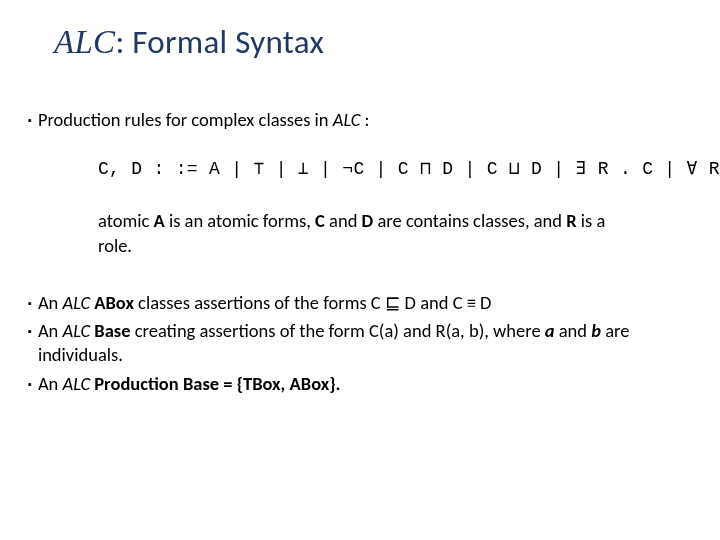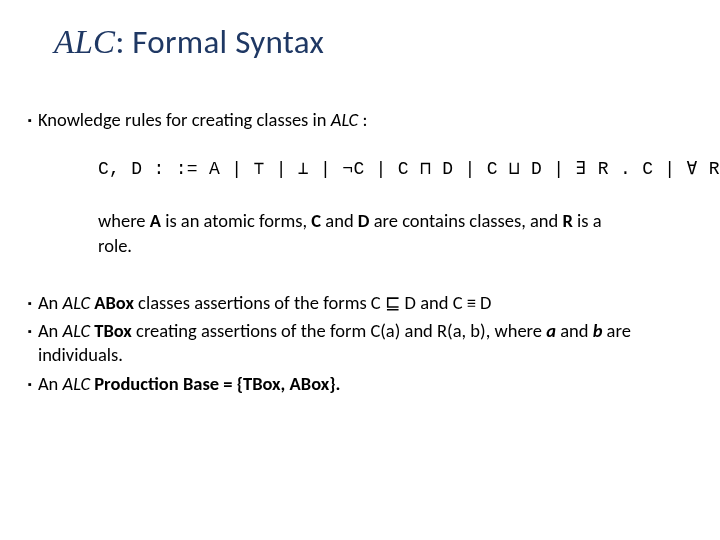--- a/index.html
+++ b/index.html
@@ -84,45 +84,45 @@
 
   <div class="title">
     <span class="alc">ALC</span><span>: Formal Syntax</span>
   </div>
 
   <div class="body">
 
     <div class="bullet">
       <span class="sq">▪</span>
       <span class="txt">
-        <span>Knowledge rules for creating classes in </span><span class="italic">ALC</span><span> :</span>
+        <span>Production rules for complex classes in </span><span class="italic">ALC</span><span> :</span>
       </span>
     </div>
 
     <div class="grammar-block">
       <div class="grammar-rule">C, D : := A  | ⊤ | ⊥ |  ¬C | C ⊓ D | C ⊔ D | ∃ R . C | ∀ R . C</div>
     </div>
 
     <div class="where">
-      <span>where </span><b>A</b><span> is an atomic forms, </span><b>C</b><span> and </span><b>D</b><span> are contains classes, and </span><b>R</b><span> is a role.</span>
+      <span>atomic </span><b>A</b><span> is an atomic forms, </span><b>C</b><span> and </span><b>D</b><span> are contains classes, and </span><b>R</b><span> is a role.</span>
     </div>
 
     <div class="lower-block">
 
       <div class="bullet">
         <span class="sq">▪</span>
         <span class="txt">
           <span>An </span><span class="italic">ALC</span><b> ABox</b><span>  classes assertions of the forms C ⊑ D and C ≡ D</span>
         </span>
       </div>
 
       <div class="bullet">
         <span class="sq">▪</span>
         <span class="txt">
-          <span>An </span><span class="italic">ALC</span><b> TBox</b><span>  creating assertions of the form C(a) and R(a, b), where </span><b class="italic">a</b><span> and </span><b class="italic">b</b><span> are individuals.</span>
+          <span>An </span><span class="italic">ALC</span><b> Base</b><span>  creating assertions of the form C(a) and R(a, b), where </span><b class="italic">a</b><span> and </span><b class="italic">b</b><span> are individuals.</span>
         </span>
       </div>
 
       <div class="bullet">
         <span class="sq">▪</span>
         <span class="txt">
           <span>An </span><span class="italic">ALC</span><b> Production Base = {TBox, ABox}.</b>
         </span>
       </div>
 

